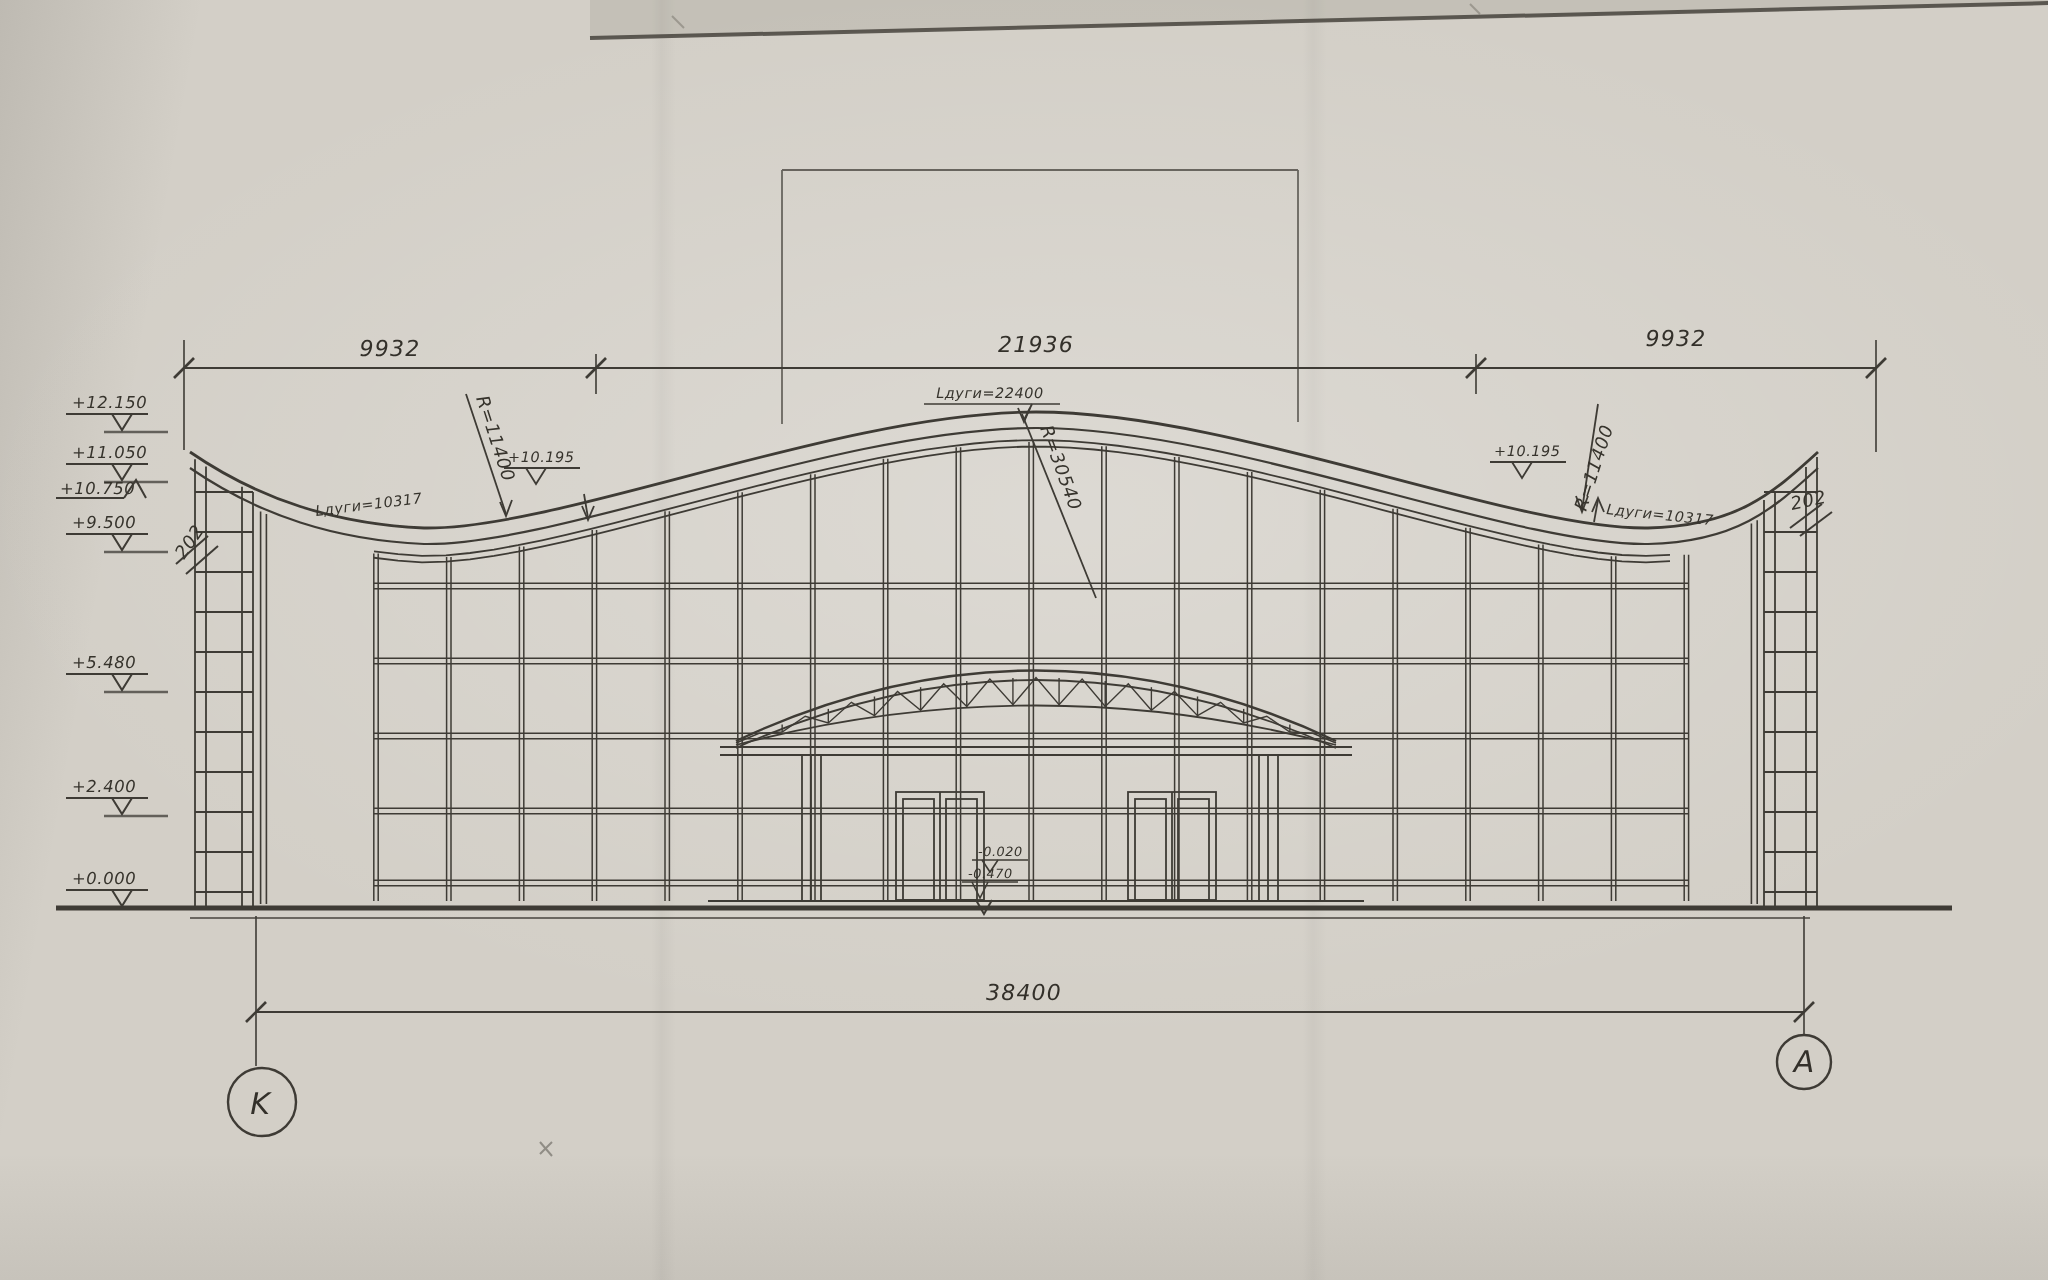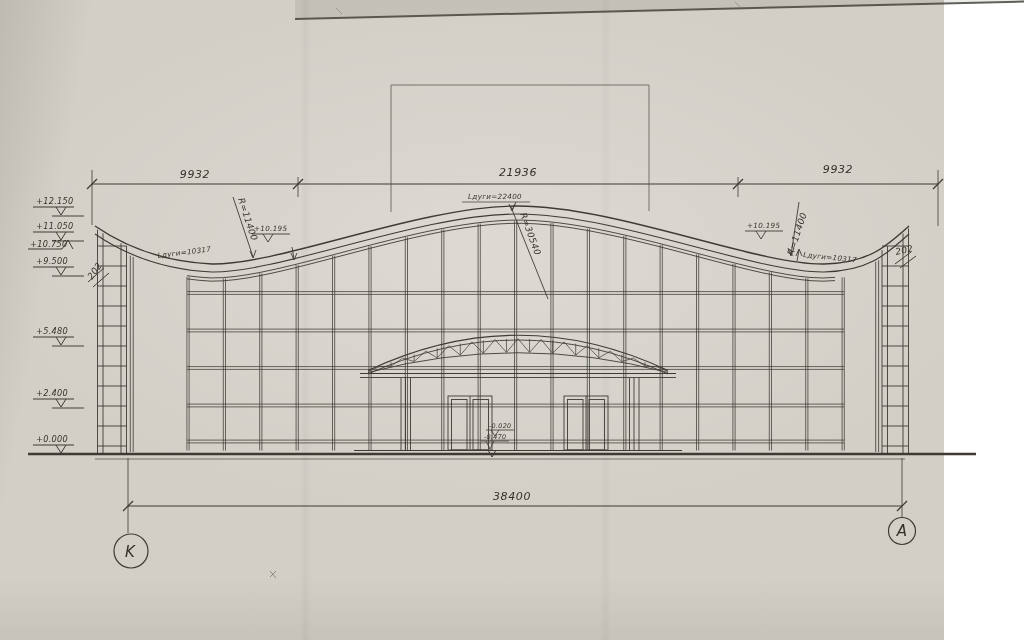--- a/index.html
+++ b/index.html
@@ -1,21 +1,21 @@
 <!DOCTYPE html>
 <html><head>
 <meta charset="utf-8">
 <style>
   html,body{margin:0;padding:0;}
   body{
     width:1024px;height:640px;overflow:hidden;
     font-family:"DejaVu Sans",sans-serif;
   }
   .photo{
-    position:relative;width:944px;height:640px;
+    position:relative;width:1024px;height:640px;
     background-color:#d3cfc7;
     background-image:
       radial-gradient(90% 70% at 52% 40%, rgba(255,255,255,0.22), rgba(255,255,255,0) 60%),
       radial-gradient(145% 125% at 50% 48%, rgba(0,0,0,0) 58%, rgba(40,36,28,0.20) 100%),
       linear-gradient(100deg, rgba(40,36,28,0.12), rgba(0,0,0,0) 9%),
       linear-gradient(to top, rgba(40,36,28,0.07), rgba(0,0,0,0) 10%),
       linear-gradient(to right, transparent 31.8%, rgba(0,0,0,0.035) 32.3%, transparent 33%),
       linear-gradient(to right, transparent 63.6%, rgba(0,0,0,0.03) 64.1%, transparent 64.8%);
   }
   svg{position:absolute;inset:0;}

